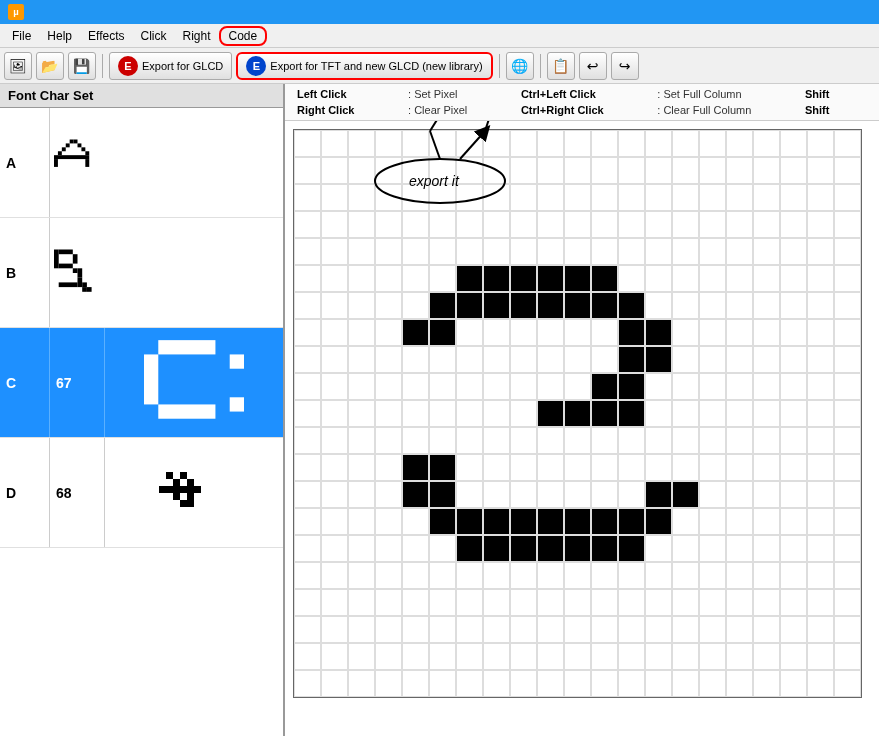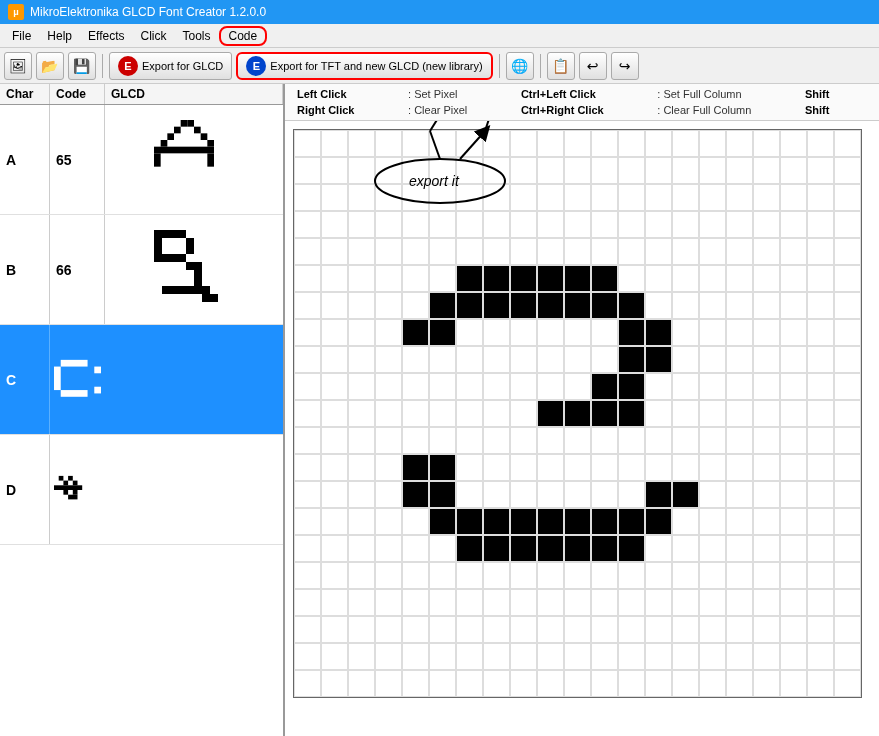--- a/index.html
+++ b/index.html
@@ -224,29 +224,28 @@
       position: absolute;
       top: 0; left: 0;
       pointer-events: none;
     }
   </style>
 </head>
 <body>
 
 <div id="title-bar">
   <div class="app-icon">μ</div>
-  <span>MikroElektronika GLCD Font Creator 1.2.0.0</span>
 </div>
 
 <div id="menu-bar">
   <span class="menu-item">File</span>
   <span class="menu-item">Help</span>
   <span class="menu-item">Effects</span>
   <span class="menu-item">Click</span>
-  <span class="menu-item">Tools</span>
+  <span class="menu-item">Right</span>
   <span class="menu-item" style="border: 2px solid red; border-radius: 8px; padding: 1px 8px;">Code</span>
 </div>
 
 <div id="toolbar" style="position:relative;">
   <div class="toolbar-btn">🖼</div>
   <div class="toolbar-btn">📂</div>
   <div class="toolbar-btn">💾</div>
   <div class="toolbar-sep"></div>
   <button class="export-btn">
     <div class="export-icon export-icon-red">E</div>
@@ -260,29 +259,24 @@
   <div class="toolbar-btn">🌐</div>
   <div class="toolbar-sep"></div>
   <div class="toolbar-btn">📋</div>
   <div class="toolbar-btn">↩</div>
   <div class="toolbar-btn">↪</div>
 </div>
 
 <div id="main-content">
 
   <div id="left-panel">
-    <div id="char-table-header">
-      <div class="char-header">Char</div>
-      <div class="char-header">Code</div>
-      <div class="char-header">GLCD</div>
-    </div>
+    <div id="panel-title">Font Char Set</div>
 
     <div class="char-row">
       <div class="char-cell">A</div>
-      <div class="char-cell">65</div>
       <div class="glyph-cell">
         <svg width="80" height="80" viewBox="0 0 12 12" style="image-rendering:pixelated">
           <rect x="4" y="0" width="1" height="1" fill="black"></rect>
           <rect x="5" y="0" width="1" height="1" fill="black"></rect>
           <rect x="3" y="1" width="1" height="1" fill="black"></rect>
           <rect x="6" y="1" width="1" height="1" fill="black"></rect>
           <rect x="2" y="2" width="1" height="1" fill="black"></rect>
           <rect x="7" y="2" width="1" height="1" fill="black"></rect>
           <rect x="1" y="3" width="1" height="1" fill="black"></rect>
           <rect x="8" y="3" width="1" height="1" fill="black"></rect>
@@ -290,55 +284,56 @@
           <rect x="0" y="5" width="1" height="1" fill="black"></rect>
           <rect x="8" y="5" width="1" height="1" fill="black"></rect>
           <rect x="0" y="6" width="1" height="1" fill="black"></rect>
           <rect x="8" y="6" width="1" height="1" fill="black"></rect>
         </svg>
       </div>
     </div>
 
     <div class="char-row">
       <div class="char-cell">B</div>
-      <div class="char-cell">66</div>
       <div class="glyph-cell">
         <svg width="80" height="80" viewBox="0 0 10 10" style="image-rendering:pixelated">
           <rect x="0" y="0" width="1" height="4" fill="black"></rect>
           <rect x="1" y="0" width="3" height="1" fill="black"></rect>
           <rect x="4" y="1" width="1" height="2" fill="black"></rect>
           <rect x="1" y="3" width="3" height="1" fill="black"></rect>
           <rect x="4" y="4" width="1" height="1" fill="black"></rect>
           <rect x="5" y="4" width="1" height="1" fill="black"></rect>
           <rect x="5" y="5" width="1" height="1" fill="black"></rect>
           <rect x="1" y="7" width="4" height="1" fill="black"></rect>
           <rect x="5" y="6" width="1" height="2" fill="black"></rect>
           <rect x="6" y="7" width="1" height="1" fill="black"></rect>
           <rect x="6" y="8" width="1" height="1" fill="black"></rect>
           <rect x="7" y="8" width="1" height="1" fill="black"></rect>
         </svg>
       </div>
     </div>
 
     <div class="char-row selected">
       <div class="char-cell" style="color:white;">C</div>
+      <div class="char-cell" style="color:white;">67</div>
       <div class="glyph-cell">
         <svg width="100" height="90" viewBox="0 0 14 12" style="image-rendering:pixelated">
 
           <rect x="2" y="0" width="8" height="2" fill="white"></rect>
           <rect x="0" y="2" width="2" height="7" fill="white"></rect>
           <rect x="12" y="2" width="2" height="2" fill="white"></rect>
           <rect x="2" y="9" width="8" height="2" fill="white"></rect>
           <rect x="12" y="8" width="2" height="2" fill="white"></rect>
         </svg>
       </div>
     </div>
 
     <div class="char-row">
       <div class="char-cell">D</div>
+      <div class="char-cell">68</div>
       <div class="glyph-cell">
         <svg width="70" height="60" viewBox="0 0 10 8" style="image-rendering:pixelated">
           <rect x="1" y="1" width="1" height="1" fill="black"></rect>
           <rect x="3" y="1" width="1" height="1" fill="black"></rect>
           <rect x="2" y="2" width="1" height="1" fill="black"></rect>
           <rect x="4" y="2" width="1" height="1" fill="black"></rect>
           <rect x="0" y="3" width="6" height="1" fill="black"></rect>
           <rect x="2" y="4" width="1" height="1" fill="black"></rect>
           <rect x="4" y="4" width="1" height="1" fill="black"></rect>
           <rect x="3" y="5" width="2" height="1" fill="black"></rect>

